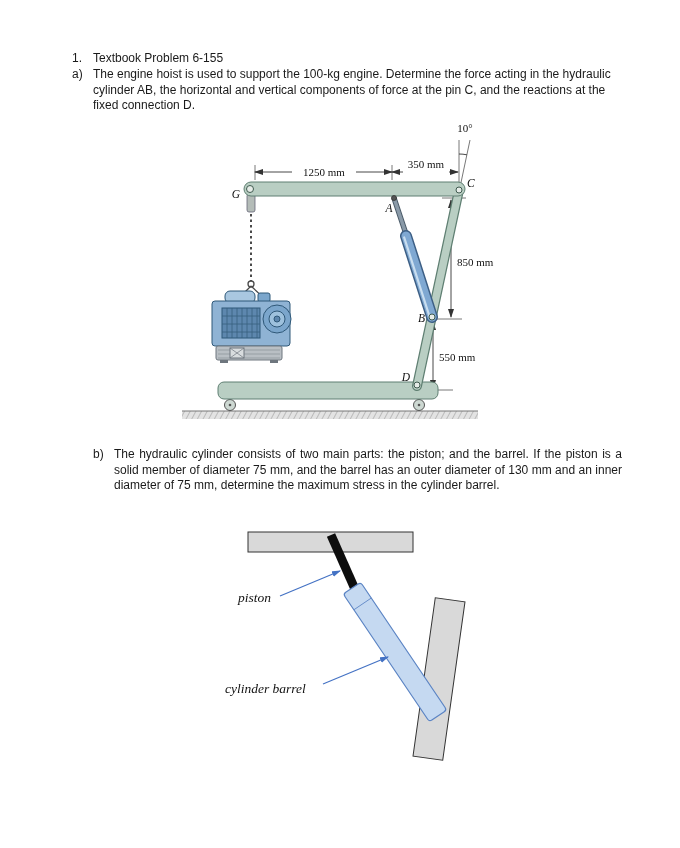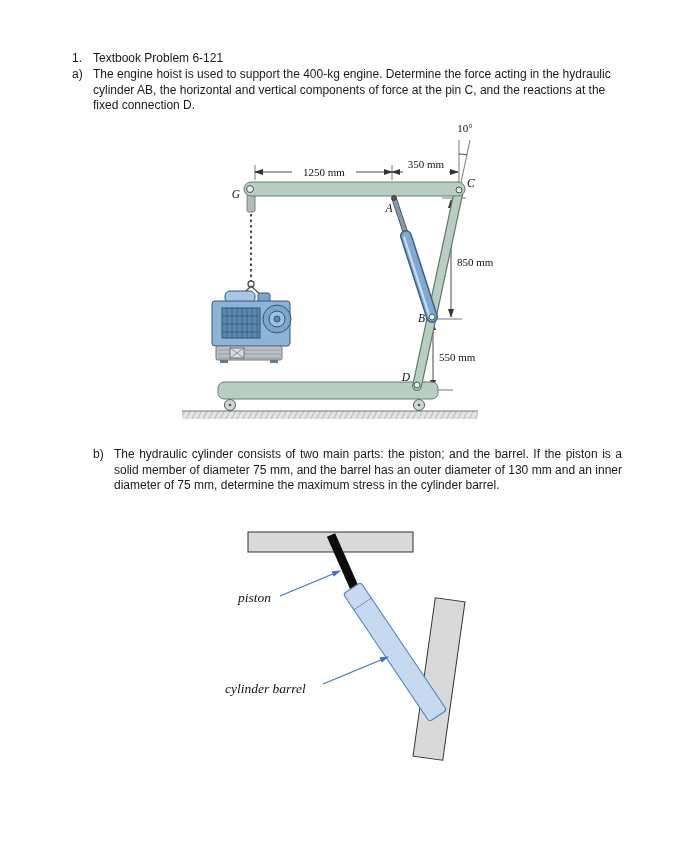--- a/index.html
+++ b/index.html
@@ -14,26 +14,26 @@
   .pt{font-family:"Liberation Serif",serif;font-size:11.5px;font-style:italic;fill:#111;}
   .blabel{font-family:"Liberation Serif",serif;font-size:13.5px;font-style:italic;fill:#111;}
   .dim{stroke:#333;stroke-width:0.9;fill:none;}
   .ext{stroke:#555;stroke-width:0.8;fill:none;}
 </style>
 </head>
 <body>
 
 <div class="row" style="left:72px;top:51px;width:560px;">
   <span class="plabel">1.</span>
-  <span class="ptext">Textbook Problem 6-121</span>
+  <span class="ptext">Textbook Problem 6-155</span>
 </div>
 
 <div class="row" style="left:72px;top:67px;width:556px;">
   <span class="plabel">a)</span>
-  <span class="ptext" style="width:535px;">The engine hoist is used to support the 400-kg engine. Determine the force acting in the hydraulic cylinder AB, the horizontal and vertical components of force at the pin C, and the reactions at the fixed connection D.</span>
+  <span class="ptext" style="width:535px;">The engine hoist is used to support the 100-kg engine. Determine the force acting in the hydraulic cylinder AB, the horizontal and vertical components of force at the pin C, and the reactions at the fixed connection D.</span>
 </div>
 
 <div class="row" style="left:93px;top:447px;width:530px;">
   <span class="plabel">b)</span>
   <span class="ptext justify" style="width:508px;">The hydraulic cylinder consists of two main parts: the piston; and the barrel. If the piston is a solid member of diameter 75 mm, and the barrel has an outer diameter of 130 mm and an inner diameter of 75 mm, determine the maximum stress in the cylinder barrel.</span>
 </div>
 
 <svg id="fig-a" viewBox="0 0 350 315" style="left:170px;top:118px;width:350px;height:315px;">
   <defs>
     <marker id="arr" markerUnits="userSpaceOnUse" markerWidth="9" markerHeight="7" refX="8" refY="3" orient="auto-start-reverse">

